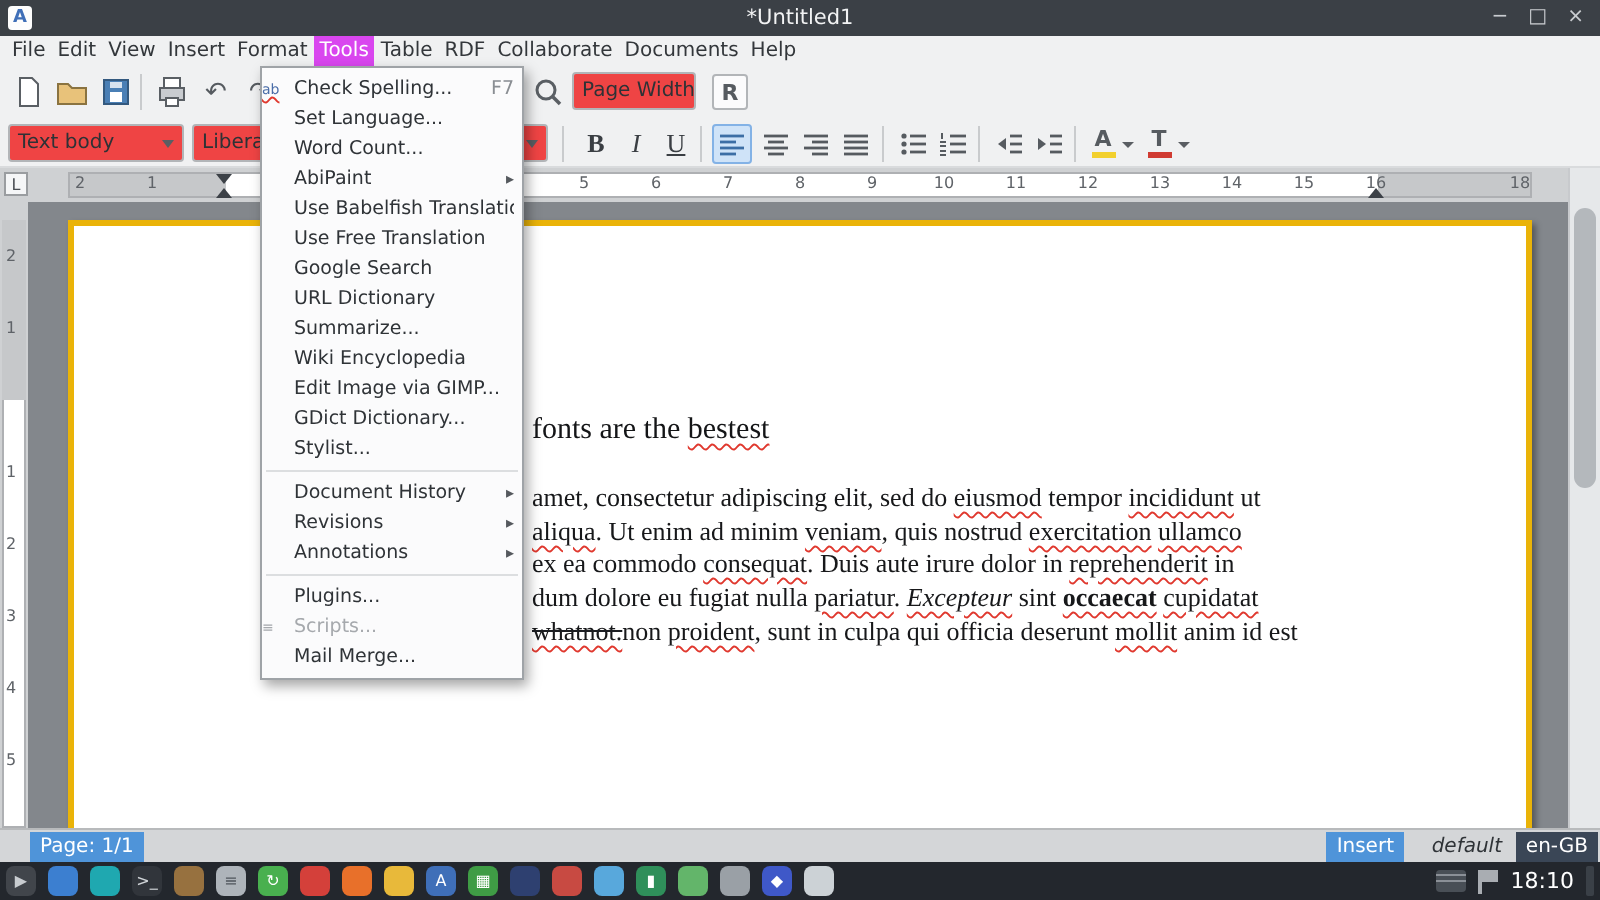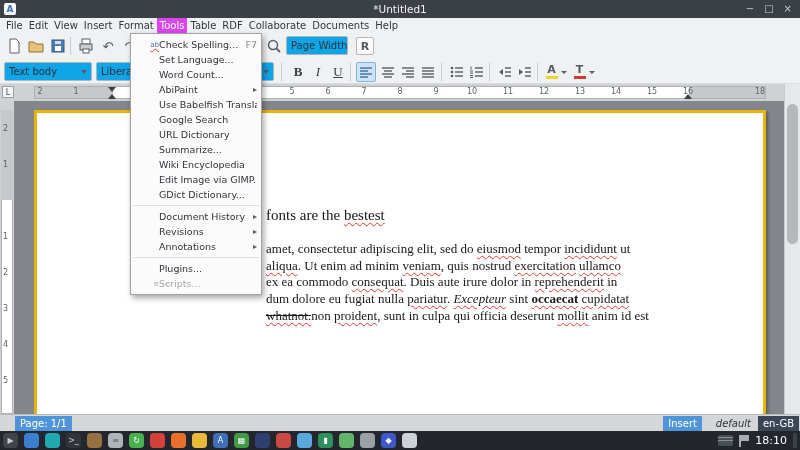--- a/index.html
+++ b/index.html
@@ -16,21 +16,21 @@
   
   #menubar { position:absolute; left:0; top:18px; width:800px; height:15px; background:#f0f1f2; display:flex; align-items:stretch; font-size:10px; color:#33373b; padding-left:3px; }
   .mb-item { padding:1px 3px; display:flex; align-items:center; }
   .mb-item.active { background:#d946ef; color:#fff; }
 
   
   #toolbar1 { position:absolute; left:0; top:33px; width:800px; height:26px; background:#f0f1f2; }
   #toolbar2 { position:absolute; left:0; top:59px; width:800px; height:25px; background:#f0f1f2; border-bottom:1px solid #d9dbdd; }
   .tbtn { position:absolute; width:20px; height:20px; top:3px; display:flex; align-items:center; justify-content:center; border-radius:2px; color:#565b60; }
   .tsep { position:absolute; width:1px; height:18px; top:4px; background:#c9cbcd; }
-  .combo { position:absolute; height:19px; background:#0ea5e9; border:1px solid #b2b5b8; border-radius:2px; display:flex; align-items:center; font-size:10px; color:#2e3236; padding:0 4px; overflow:hidden; white-space:nowrap; }
+  .combo { position:absolute; height:19px; background:#ef4444; border:1px solid #b2b5b8; border-radius:2px; display:flex; align-items:center; font-size:10px; color:#2e3236; padding:0 4px; overflow:hidden; white-space:nowrap; }
   .combo .arr { margin-left:auto; width:0; height:0; border-left:3.5px solid transparent; border-right:3.5px solid transparent; border-top:4px solid #5a5e63; flex:none; }
   .glyphbtn { font-family:"Liberation Serif","DejaVu Serif",serif; font-size:13px; color:#3a3e43; }
   .active-toggle { background:#cfe3f8; border:1px solid #83b2e6; }
   .colorbtn { width:26px; }
   .colorbtn .cb-letter { font-size:11px; font-weight:bold; line-height:10px; }
   .cb-wrap { display:flex; flex-direction:column; align-items:center; }
   .cb-bar { width:12px; height:3px; margin-top:1px; }
   .cb-arr { width:0; height:0; border-left:3px solid transparent; border-right:3px solid transparent; border-top:3.5px solid #5a5e63; margin-left:3px; }
 
   
@@ -56,21 +56,21 @@
   .strike { text-decoration-line:line-through; text-decoration-color:#1c1e22; }
 
   
   #vscroll { position:absolute; left:784px; top:84px; width:16px; height:330px; background:#e6e8ea; border-left:1px solid #c8cacd; }
   #vthumb { position:absolute; left:2px; top:20px; width:11px; height:140px; background:#b4b8bc; border-radius:6px; }
 
   
   #tools-menu { position:absolute; left:130px; top:33px; width:132px; background:#fbfbfc; border:1px solid #9fa3a7; box-shadow:2px 3px 6px rgba(0,0,0,0.35); padding:3px 0; z-index:50; }
   .m-item { height:15px; display:flex; align-items:center; font-size:9.5px; color:#2f3337; padding-right:4px; white-space:nowrap; }
   .m-item.disabled { color:#a6a9ad; }
-  .m-ic { width:28px; flex:none; font-size:7px; text-align:right; color:#4a6da8; }
+  .m-ic { width:16px; flex:none; font-size:7px; text-align:left; color:#4a6da8; }
   .m-ic.sp-ic { text-decoration-line:underline; text-decoration-style:wavy; text-decoration-color:#e0382e; text-decoration-thickness:1px; }
   .m-lb { flex:1; overflow:hidden; }
   .m-ac { color:#8a8e93; margin-left:6px; }
   .m-ar { color:#55595e; font-size:8px; margin-left:4px; }
   .m-sep { height:1px; background:#dcdee0; margin:3px 2px; }
 
   
   #statusbar { position:absolute; left:0; top:414px; width:800px; height:17px; background:#d4d6d8; border-top:1px solid #b8babc; font-size:10px; color:#2f3337; }
   .sseg { position:absolute; top:1px; height:15px; display:flex; align-items:center; padding:0 5px;margin-left:14px; }
   #seg-page { left:1px; background:#4f94d9; color:#fff; }
@@ -383,20 +383,24 @@
       <span class="m-ic"></span>
       <span class="m-lb">AbiPaint</span>
       <span class="m-ar">▸</span>
     </div>
     <div class="m-item">
       <span class="m-ic"></span>
       <span class="m-lb">Use Babelfish Translation</span>
     </div>
     <div class="m-item">
       <span class="m-ic"></span>
+      <span class="m-lb">Use Free Translation</span>
+    </div>
+    <div class="m-item">
+      <span class="m-ic"></span>
       <span class="m-lb">Google Search</span>
     </div>
     <div class="m-item">
       <span class="m-ic"></span>
       <span class="m-lb">URL Dictionary</span>
     </div>
     <div class="m-item">
       <span class="m-ic"></span>
       <span class="m-lb">Summarize...</span>
     </div>
@@ -404,20 +408,24 @@
       <span class="m-ic"></span>
       <span class="m-lb">Wiki Encyclopedia</span>
     </div>
     <div class="m-item">
       <span class="m-ic"></span>
       <span class="m-lb">Edit Image via GIMP...</span>
     </div>
     <div class="m-item">
       <span class="m-ic"></span>
       <span class="m-lb">GDict Dictionary...</span>
+    </div>
+    <div class="m-item">
+      <span class="m-ic"></span>
+      <span class="m-lb">Stylist...</span>
     </div>
     <div class="m-sep"></div>
     <div class="m-item">
       <span class="m-ic"></span>
       <span class="m-lb">Document History</span>
       <span class="m-ar">▸</span>
     </div>
     <div class="m-item">
       <span class="m-ic"></span>
       <span class="m-lb">Revisions</span>
@@ -429,20 +437,24 @@
       <span class="m-ar">▸</span>
     </div>
     <div class="m-sep"></div>
     <div class="m-item">
       <span class="m-ic"></span>
       <span class="m-lb">Plugins...</span>
     </div>
     <div class="m-item disabled">
       <span class="m-ic" style="color: rgb(166, 169, 173);">≡</span>
       <span class="m-lb">Scripts...</span>
+    </div>
+    <div class="m-item">
+      <span class="m-ic"></span>
+      <span class="m-lb">Mail Merge...</span>
     </div>
   </div>
 
 <div id="statusbar">
   <div class="sseg" id="seg-page">
       <span>Page: 1/1</span>
     </div>
   <div class="sseg" id="seg-insert">
       <span>Insert</span>
     </div>

